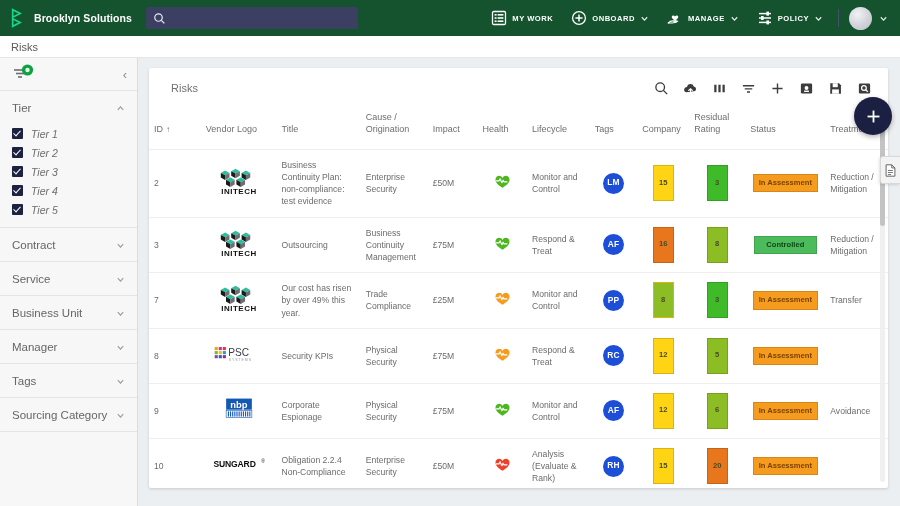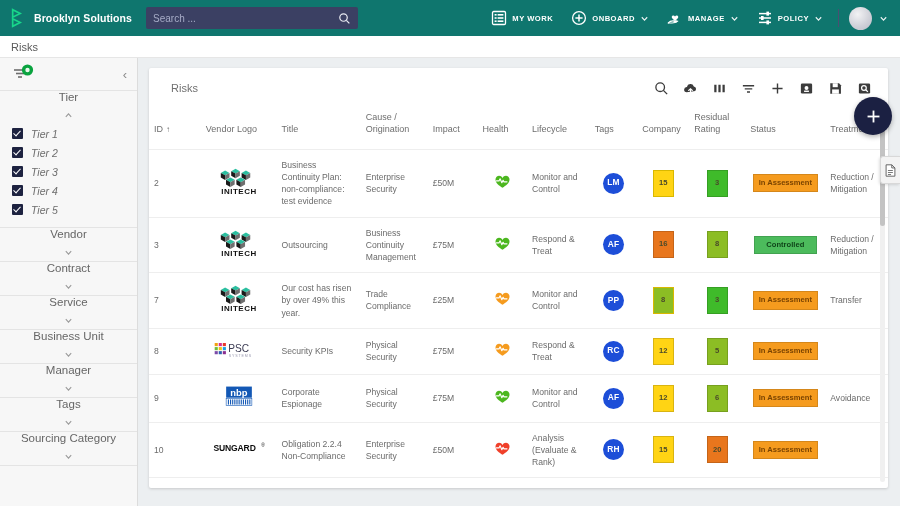--- a/index.html
+++ b/index.html
@@ -5,21 +5,21 @@
   * { box-sizing: border-box; margin: 0; padding: 0; }
   html, body {
     width: 900px; height: 506px;
     font-family: "Liberation Sans", sans-serif;
     background: #ffffff;
     overflow: hidden;
   }
 
   
   .topnav {
-    height: 36px; background: #0f766e;
+    height: 36px; background: #14532d;
     display: flex; align-items: center;
     padding: 0 8px 0 10px;
     position: relative; z-index: 30;
   }
   .brand { display: flex; align-items: center; gap: 7px; }
   .brand-mark { width: 17px; height: 20px; }
   .brand-name { color: #fff; font-size: 10.5px; font-weight: bold; letter-spacing: .1px; }
   .searchbox {
     margin-left: 14px; width: 212px; height: 22px;
     background: #3b4063; border-radius: 2px;
@@ -68,21 +68,21 @@
     border-bottom: 1px solid #e4e4e4;
   }
   .filter-badge { position: relative; width: 24px; height: 20px; }
   .collapse-btn { font-size: 13px; color: #8b8b8b; cursor: pointer; line-height: 1; }
   .sb-sec {
     border-bottom: 1px solid #e4e4e4;
     padding: 0 12px;
   }
   .sb-sec-head {
     height: 33px; display: flex; align-items: center;
-    justify-content: space-between; cursor: pointer; flex-direction: column;
+    justify-content: space-between; cursor: pointer;
   }
   .sb-sec-title { font-size: 11.5px; color: #666; }
   .chev { width: 9px; height: 9px; color: #999; }
   .sb-opts { padding-bottom: 8px; font-style: italic; }
   .sb-opt {
     display: flex; align-items: center; gap: 8px;
     height: 19px; cursor: pointer;
   }
   .cb {
     width: 11px; height: 11px; border-radius: 1px;
@@ -129,21 +129,21 @@
   .sort-ico { display: inline-block; margin-left: 3px; font-size: 8px; }
 
   
   .owner-av {
     width: 21px; height: 21px; border-radius: 50%;
     background: #1d4ed8; color: #fff;
     font-size: 8.4px; font-weight: bold; letter-spacing: .2px;
     display: inline-flex; align-items: center; justify-content: center;
   }
   .rating-box {
-    width: 21px; height: 27px; display: inline-flex;
+    width: 21px; height: 36px; display: inline-flex;
     align-items: center; justify-content: center;
     font-size: 7.6px; color: #4a4a2a; font-weight: bold;
   }
   .status-pill {
     display: inline-block; min-width: 63px; padding: 3px 5px;
     font-size: 7.6px; font-weight: bold; text-align: center;
     line-height: 1.35;
   }
   .heart { width: 17px; height: 15px; display: inline-block; }
   .logo-cell { text-align: center; }
@@ -189,21 +189,20 @@
 <div class="topnav">
   <div class="brand">
     <svg class="brand-mark" viewBox="0 0 20 24">
       <path d="M3 2 L3 11 L12 6.5 Z" fill="none" stroke="#18d68a" stroke-width="2"></path>
       <path d="M3 13 L3 22 L12 17.5 Z" fill="none" stroke="#18d68a" stroke-width="2"></path>
     </svg>
     <span class="brand-name">Brooklyn Solutions</span>
   </div>
 
   <div class="searchbox">
-    <input placeholder="Search ..." style="">
     <svg width="13" height="13" viewBox="0 0 16 16">
       <circle cx="6.8" cy="6.8" r="4.6" fill="none" stroke="#e8eaf2" stroke-width="1.5"></circle>
       <line x1="10.3" y1="10.3" x2="14" y2="14" stroke="#e8eaf2" stroke-width="1.6"></line>
     </svg>
   </div>
 
   <div class="nav-right">
 
     <div class="nav-item">
       <svg class="nav-ico" viewBox="0 0 16 16">
@@ -308,28 +307,20 @@
          </div>
             <div class="sb-opt">
            <span class="cb"></span>
            <span class="sb-opt-label">Tier 4</span>
          </div>
             <div class="sb-opt">
            <span class="cb"></span>
            <span class="sb-opt-label">Tier 5</span>
          </div>
           </div>
-        </div>
-        <div class="sb-sec">
-          <div class="sb-sec-head">
-       <span class="sb-sec-title">Vendor</span>
-       <span><svg class="chev" viewBox="0 0 10 10">
-                <path d="M2 3.6 L5 6.8 L8 3.6" fill="none" stroke="#999" stroke-width="1.2"></path>
-              </svg></span>
-     </div>
         </div>
         <div class="sb-sec">
           <div class="sb-sec-head">
        <span class="sb-sec-title">Contract</span>
        <span><svg class="chev" viewBox="0 0 10 10">
                 <path d="M2 3.6 L5 6.8 L8 3.6" fill="none" stroke="#999" stroke-width="1.2"></path>
               </svg></span>
      </div>
         </div>
         <div class="sb-sec">

